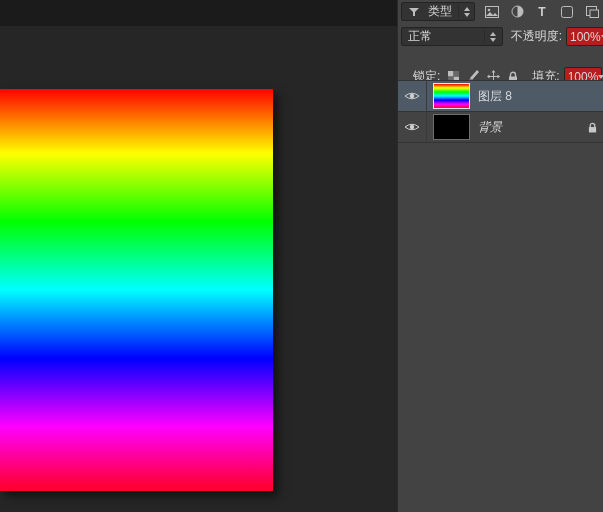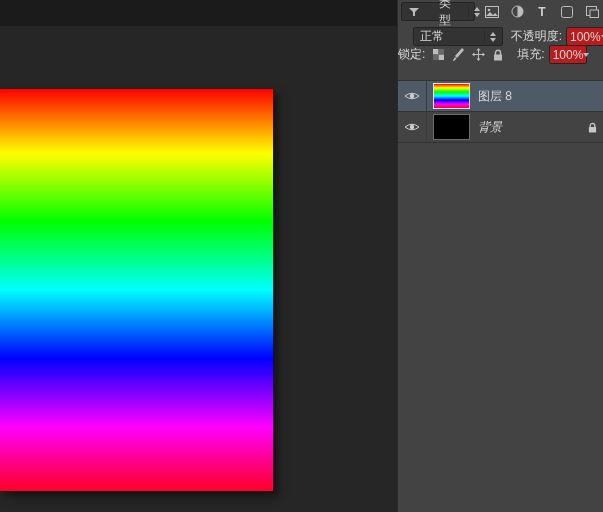--- a/index.html
+++ b/index.html
@@ -13,26 +13,26 @@
                  box-shadow:5px 5px 9px rgba(0,0,0,0.55); }
 
   
   .panel { position:absolute; left:397px; top:0; width:206px; height:512px;
            background:#434343; border-left:1px solid #2a2a2a; color:#d9d9d9;
            font-size:12px; overflow:hidden; }
 
   .prow { position:absolute; left:0; width:206px; display:flex; align-items:center; }
 
   .filter-row { top:2px; height:19px; padding-left:3px; gap:9px; }
-  .blend-row  { top:26px; height:21px; padding-left:15px; }
-  .lock-row   { top:44px; height:21px; padding-left:0; }
+  .blend-row  { top:26px; height:21px; padding-left:3px; }
+  .lock-row   { top:66px; height:21px; padding-left:15px; }
 
   .dropdown { display:flex; align-items:center; background:#333333;
               border:1px solid #232323; border-radius:2px; height:19px; }
-  .kind-dd  { width:74px; padding:0 4px; gap:17px; }
+  .kind-dd  { width:74px; padding:0 4px; gap:6px; }
   .blend-dd { width:108px; padding:0 6px; }
   .dd-label { flex:1; }
   .spinner  { display:flex; flex-direction:column; gap:2px; align-items:center;
               padding-left:5px; border-left:1px solid #2a2a2a; height:13px; justify-content:center; }
   .tri-up   { width:0; height:0; border-left:3px solid transparent; border-right:3px solid transparent;
               border-bottom:4px solid #b8b8b8; }
   .tri-down { width:0; height:0; border-left:3px solid transparent; border-right:3px solid transparent;
               border-top:4px solid #b8b8b8; }
 
   .valuebox { display:flex; align-items:center; background:#b91c1c; border:1px solid #232323;

